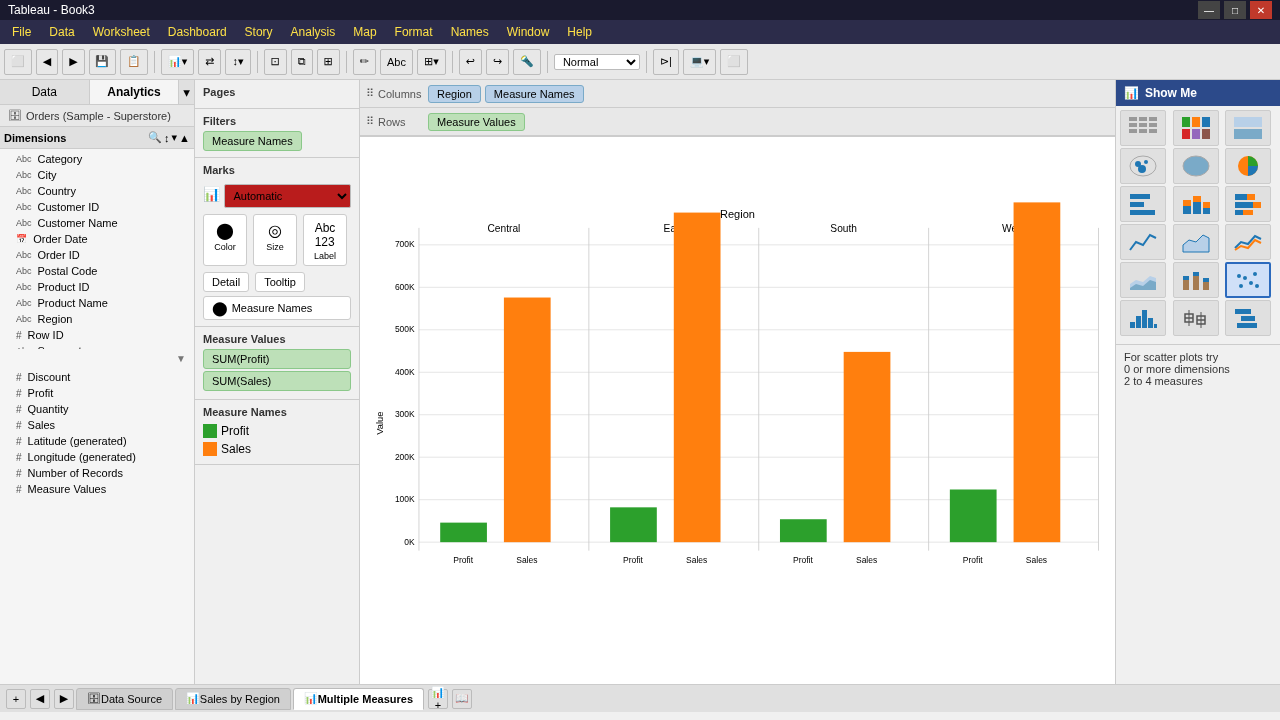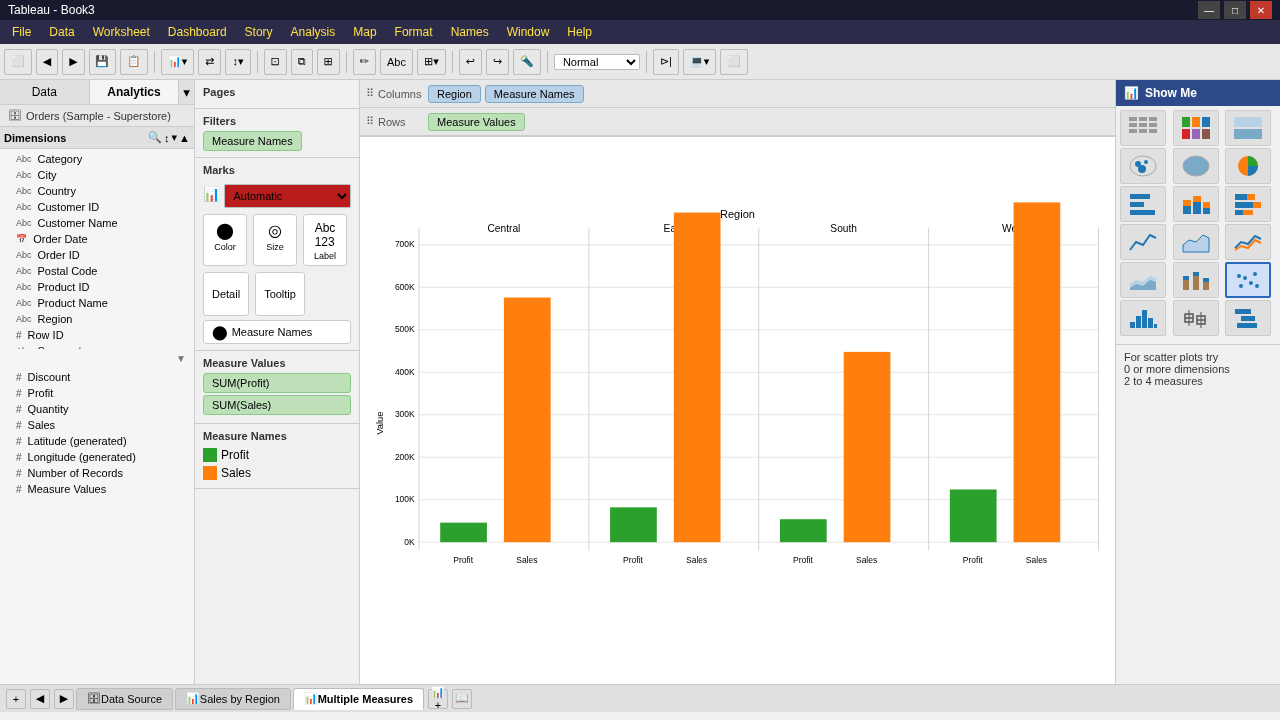--- a/index.html
+++ b/index.html
@@ -65,21 +65,21 @@
     
     #middle-panel { width: 165px; background: #f0f0f0; border-right: 1px solid #ccc; display: flex; flex-direction: column; overflow-y: auto; }
     .middle-section { padding: 6px 8px; border-bottom: 1px solid #ccc; }
     .middle-section-title { font-size: 11px; font-weight: bold; color: #333; margin-bottom: 4px; }
     .filter-pill { background: #bde0b8; border: 1px solid #8bc88a; border-radius: 3px; padding: 3px 8px; font-size: 11px; cursor: pointer; display: inline-block; }
     .marks-select { width: 140px; height: 24px; border: 1px solid #bbb; border-radius: 2px; padding: 0 4px; font-size: 11px; background: #b91c1c; margin-top: 4px; }
     .marks-buttons { display: flex; gap: 6px; margin-top: 6px; flex-wrap: wrap; }
     .mark-btn { display: flex; flex-direction: column; align-items: center; background: white; border: 1px solid #ccc; border-radius: 3px; padding: 4px 6px; cursor: pointer; font-size: 10px; min-width: 44px; }
     .mark-btn span { font-size: 9px; margin-top: 2px; }
     .detail-row { display: flex; gap: 6px; margin-top: 6px; }
-    .detail-btn { background: white; border: 1px solid #ccc; border-radius: 3px; padding: 15px 8px; cursor: pointer; font-size: 11px; }
+    .detail-btn { background: white; border: 1px solid #ccc; border-radius: 3px; padding: 3px 8px; cursor: pointer; font-size: 11px; }
     .measure-pill { background: #bde0b8; border: 1px solid #8bc88a; border-radius: 3px; padding: 3px 8px; font-size: 11px; cursor: pointer; display: block; margin: 2px 0; }
     .measure-names-mark { display: flex; align-items: center; gap: 4px; background: white; border: 1px solid #ccc; border-radius: 3px; padding: 3px 8px; font-size: 11px; cursor: pointer; margin-top: 4px; }
 
     
     #chart-area { flex: 1; background: white; display: flex; flex-direction: column; }
     #shelf-area { background: #e8e8e8; border-bottom: 1px solid #ccc; }
     .shelf-row { display: flex; align-items: center; padding: 3px 6px; border-bottom: 1px solid #ccc; min-height: 28px; }
     .shelf-label { font-size: 11px; color: #555; width: 60px; display: flex; align-items: center; gap: 4px; }
     .shelf-pill { background: #bde0b8; border: 1px solid #8bc88a; border-radius: 3px; padding: 2px 8px; font-size: 11px; margin: 1px 2px; cursor: pointer; display: inline-block; }
     .shelf-pill.blue { background: #b8d0e8; border-color: #7aaac8; }

